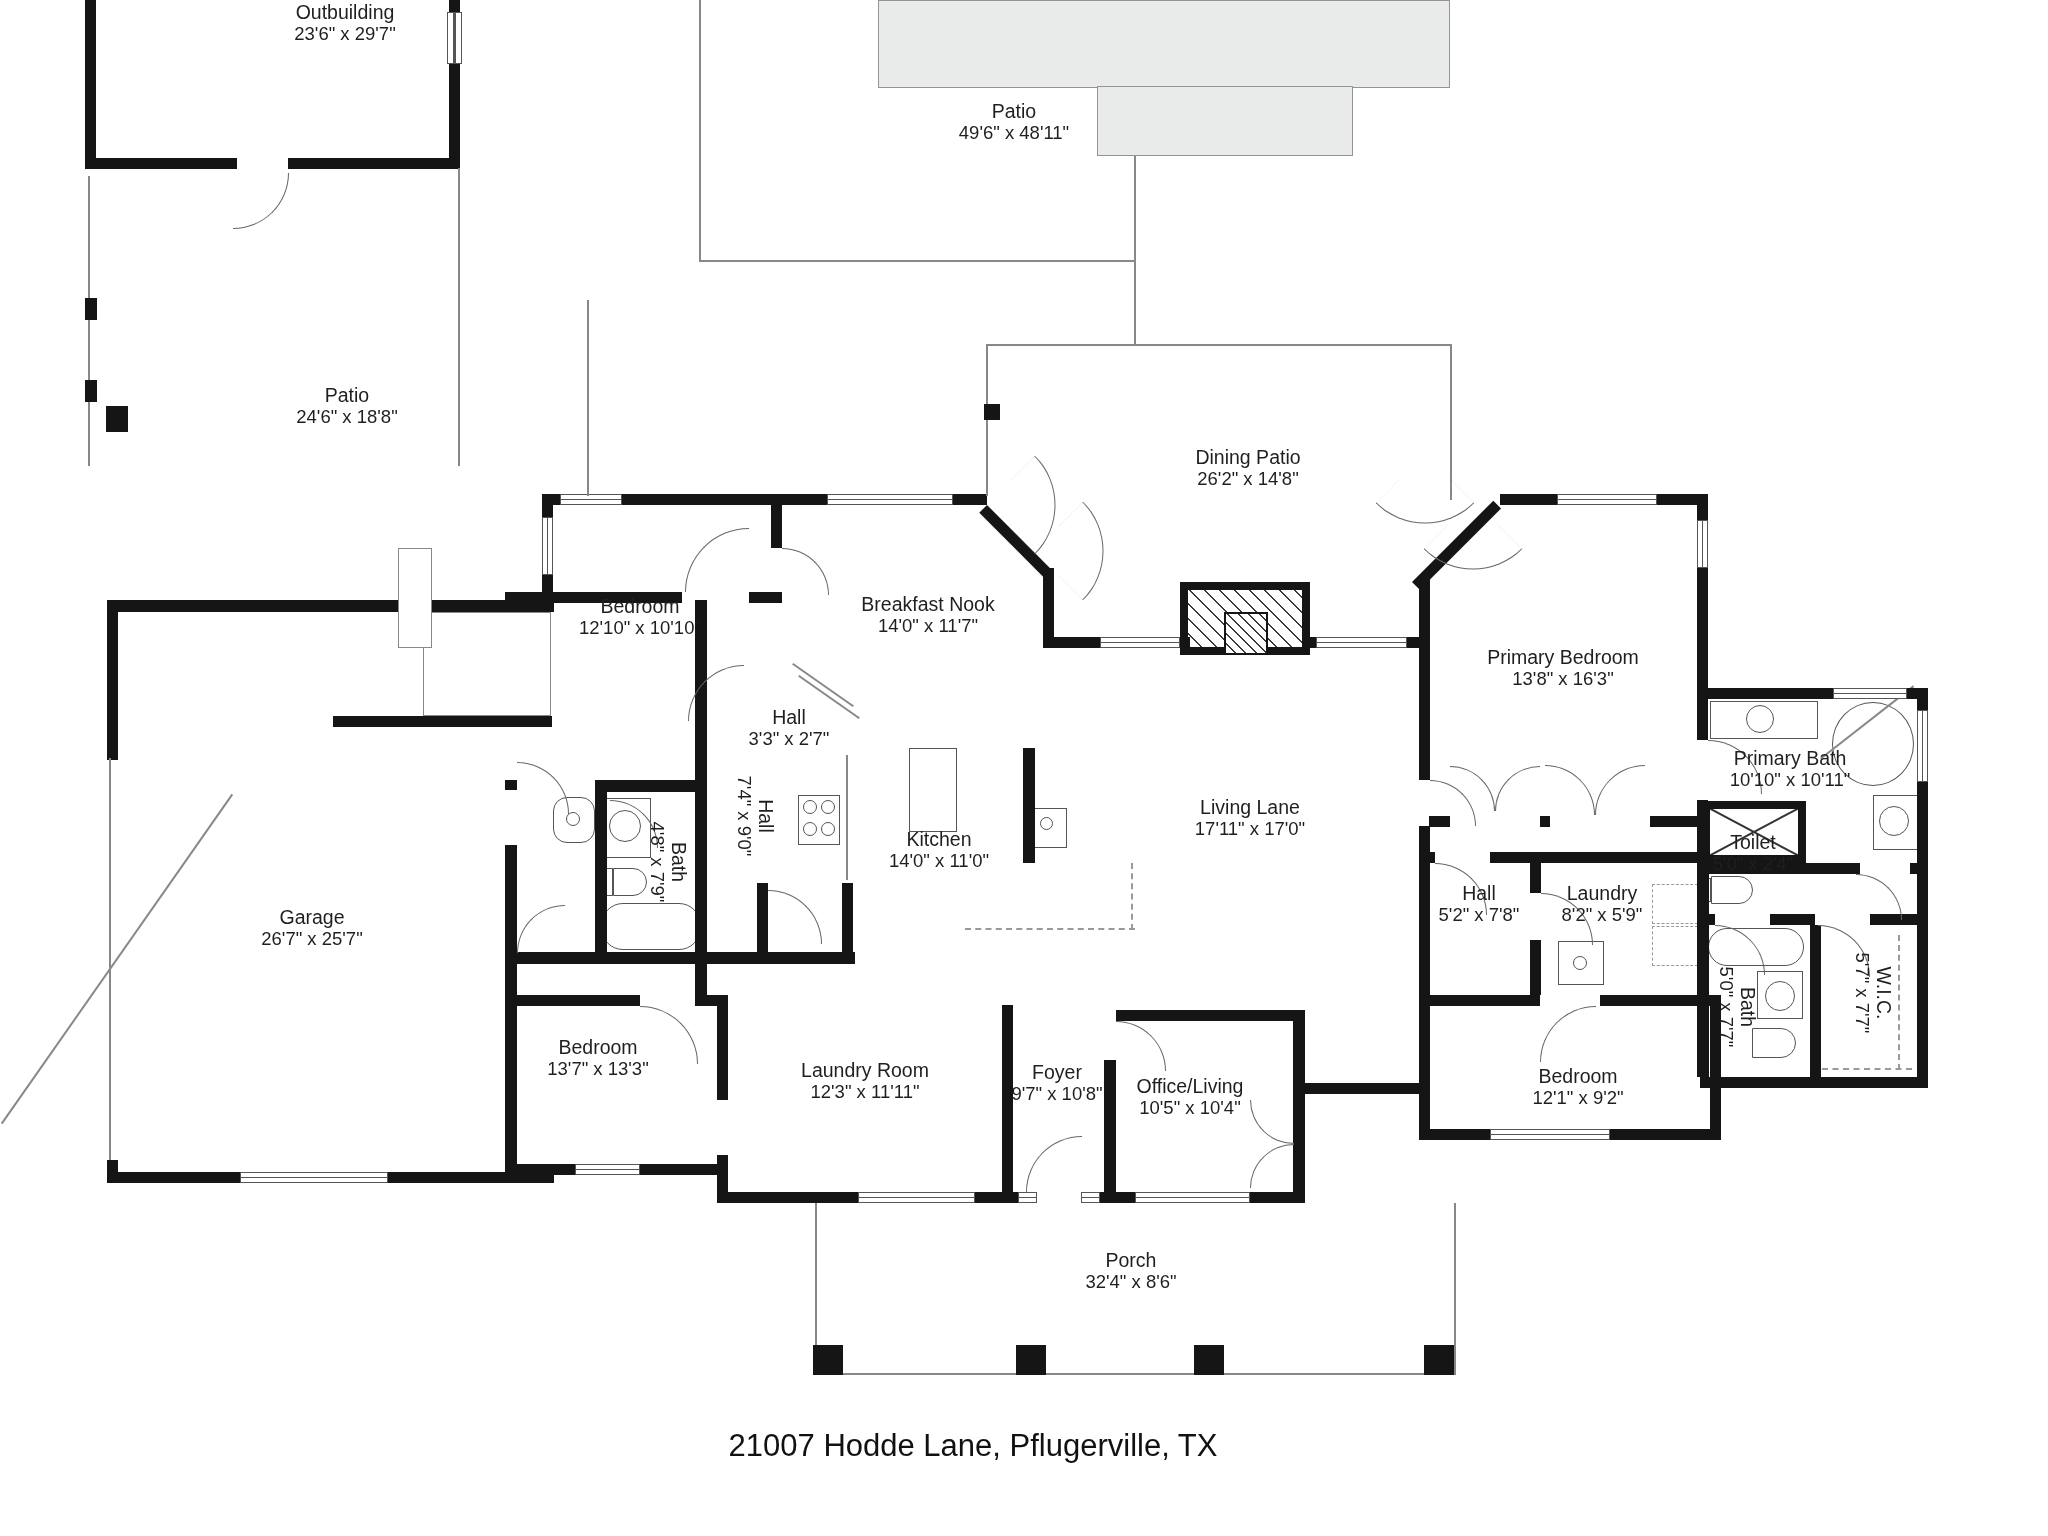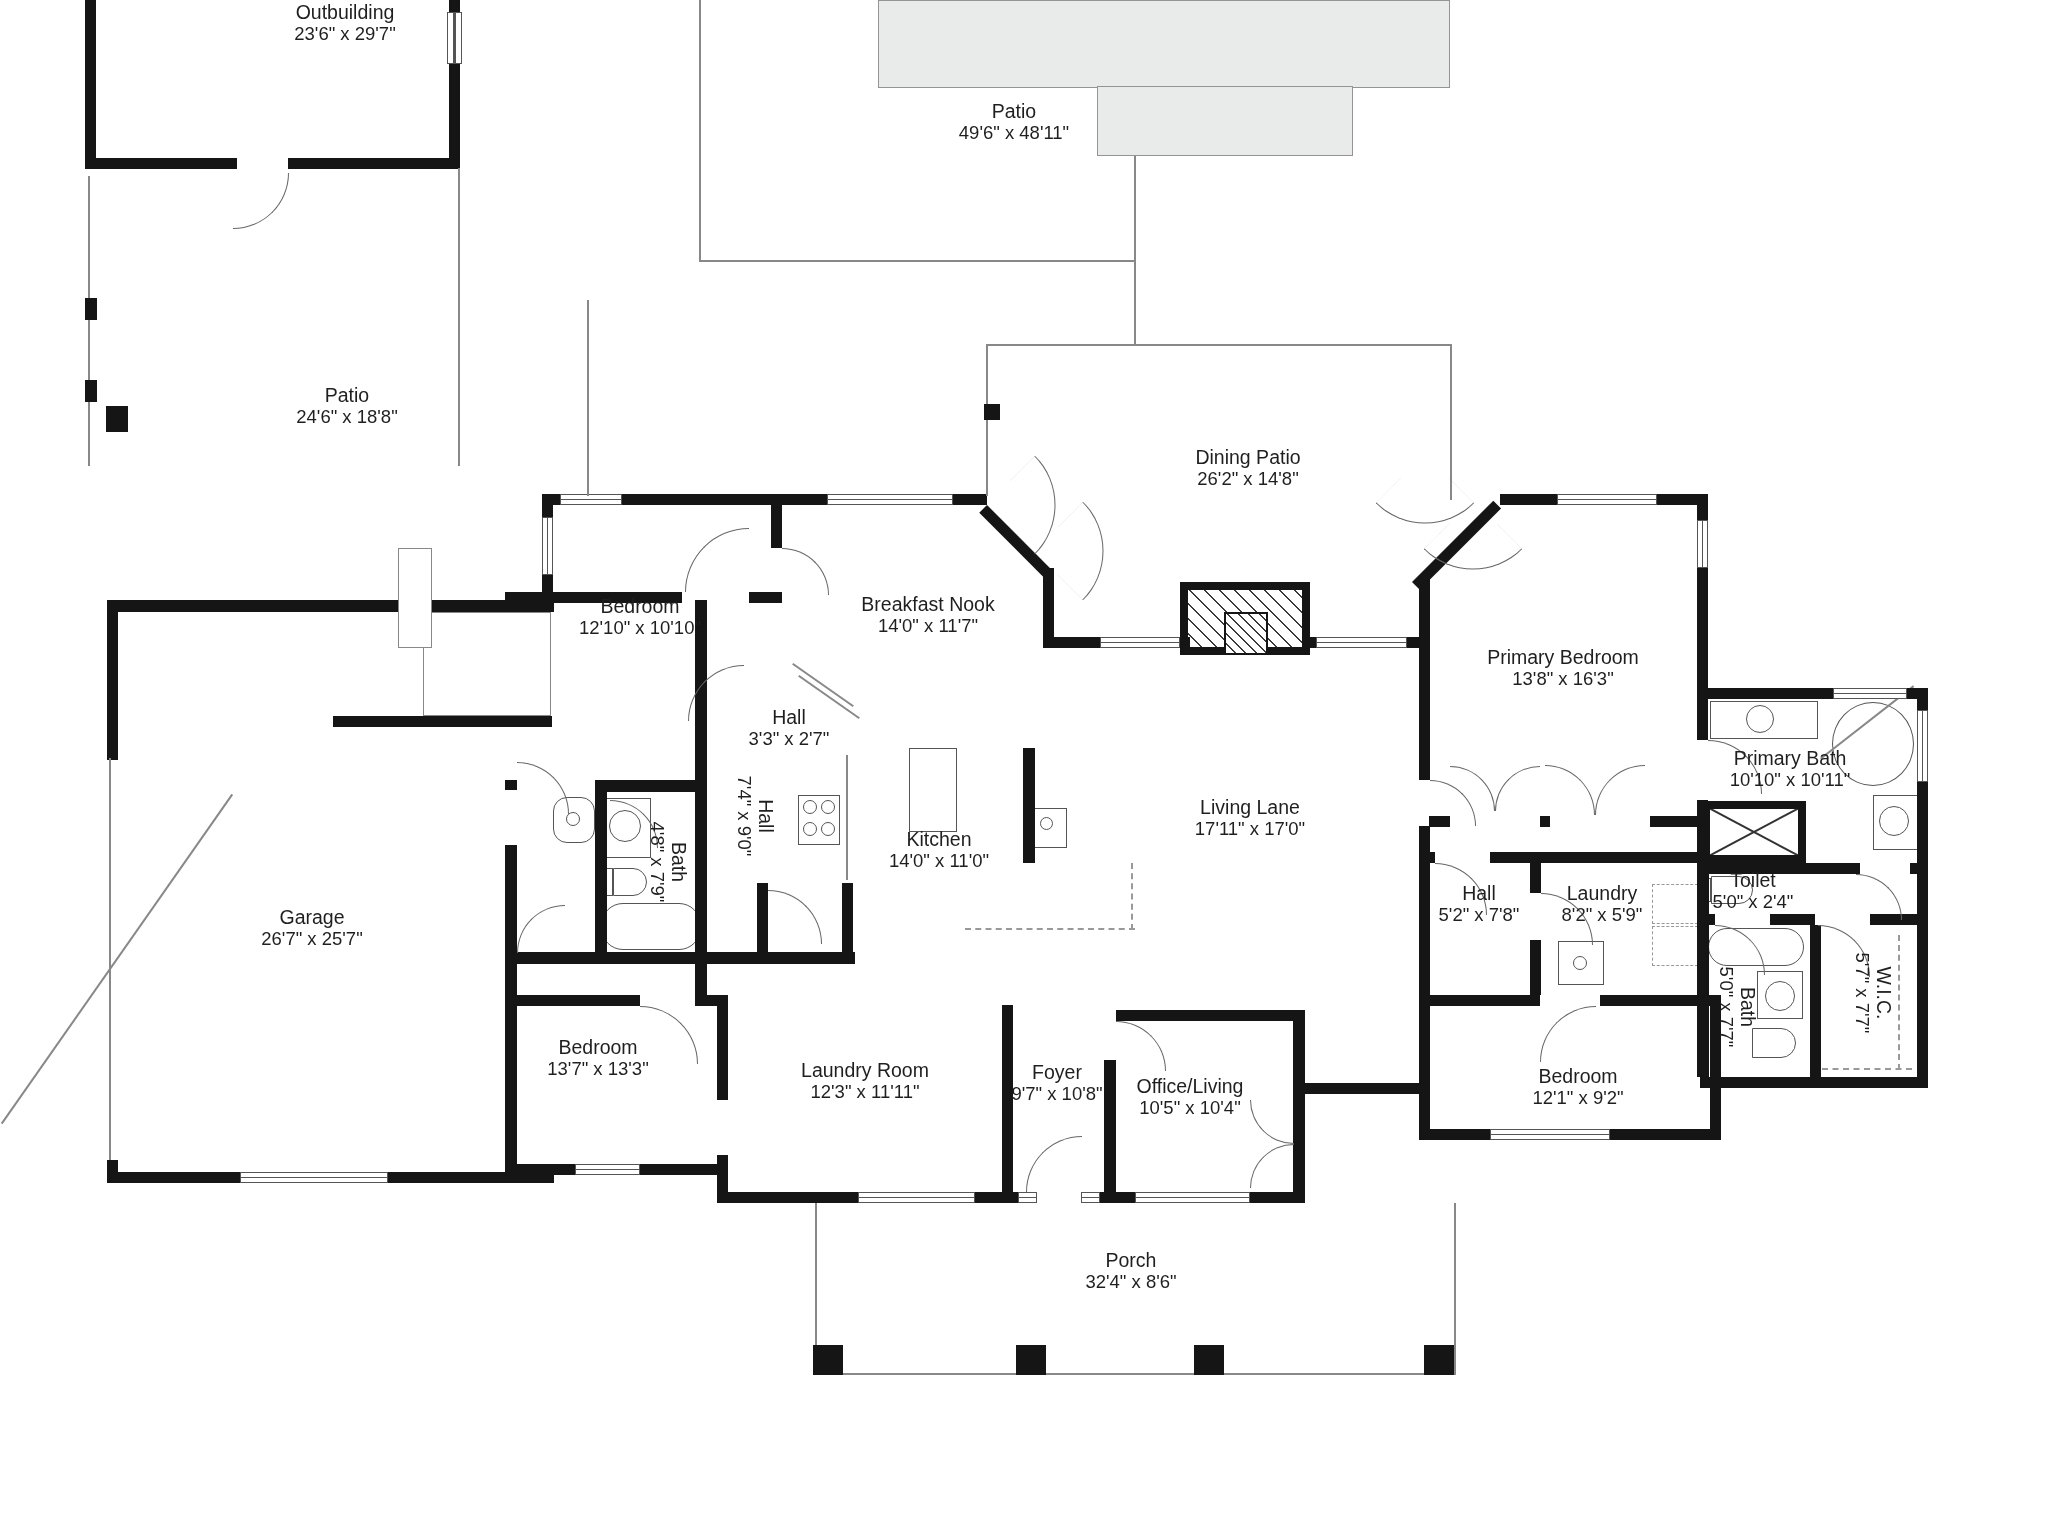--- a/index.html
+++ b/index.html
@@ -145,21 +145,21 @@
       <span class="rdims">26'7" x 25'7"</span>
     </div>
   <div class="lbl" style="left:1479px;top:903px;">
     <span class="rname">Hall</span>
       <span class="rdims">5'2" x 7'8"</span>
     </div>
   <div class="lbl" style="left:1602px;top:903px;">
     <span class="rname">Laundry</span>
       <span class="rdims">8'2" x 5'9"</span>
     </div>
-  <div class="lbl" style="left:1753px;top:890px;">
+  <div class="lbl" style="left:1753px;top:852px;">
     <span class="rname">Toilet</span>
       <span class="rdims">5'0" x 2'4"</span>
     </div>
   <div class="lbl rot" style="left:1737px;top:1007px;">
     <span class="rname">Bath</span>
       <span class="rdims">5'0" x 7'7"</span>
     </div>
   <div class="lbl rot" style="left:1873px;top:993px;">
     <span class="rname">W.I.C.</span>
       <span class="rdims">5'7" x 7'7"</span>
@@ -182,20 +182,21 @@
     </div>
   <div class="lbl" style="left:1190px;top:1096px;">
     <span class="rname">Office/Living</span>
       <span class="rdims">10'5" x 10'4"</span>
     </div>
   <div class="lbl" style="left:1131px;top:1270px;">
     <span class="rname">Porch</span>
       <span class="rdims">32'4" x 8'6"</span>
     </div>
 
+  <div class="addr" style="left:473px;top:1428px;width:1000px;">21007 Hodde Lane, Pflugerville, TX</div>
 <div class="wall" style="left: 85px; top: 0px; width: 11px; height: 168px;"></div>
     <div class="wall" style="left: 449px; top: 0px; width: 11px; height: 168px;"></div>
     <div class="wall" style="left: 85px; top: 158px; width: 152px; height: 11px;"></div>
     <div class="wall" style="left: 288px; top: 158px; width: 172px; height: 11px;"></div>
     <div class="wall" style="left: 107px; top: 600px; width: 447px; height: 12px;"></div>
     <div class="wall" style="left: 107px; top: 600px; width: 11px; height: 160px;"></div>
     <div class="wall" style="left: 107px; top: 1160px; width: 11px; height: 23px;"></div>
     <div class="wall" style="left: 107px; top: 1172px; width: 136px; height: 11px;"></div>
     <div class="wall" style="left: 388px; top: 1172px; width: 166px; height: 11px;"></div>
     <div class="wall" style="left: 695px; top: 600px; width: 12px; height: 363px;"></div>

